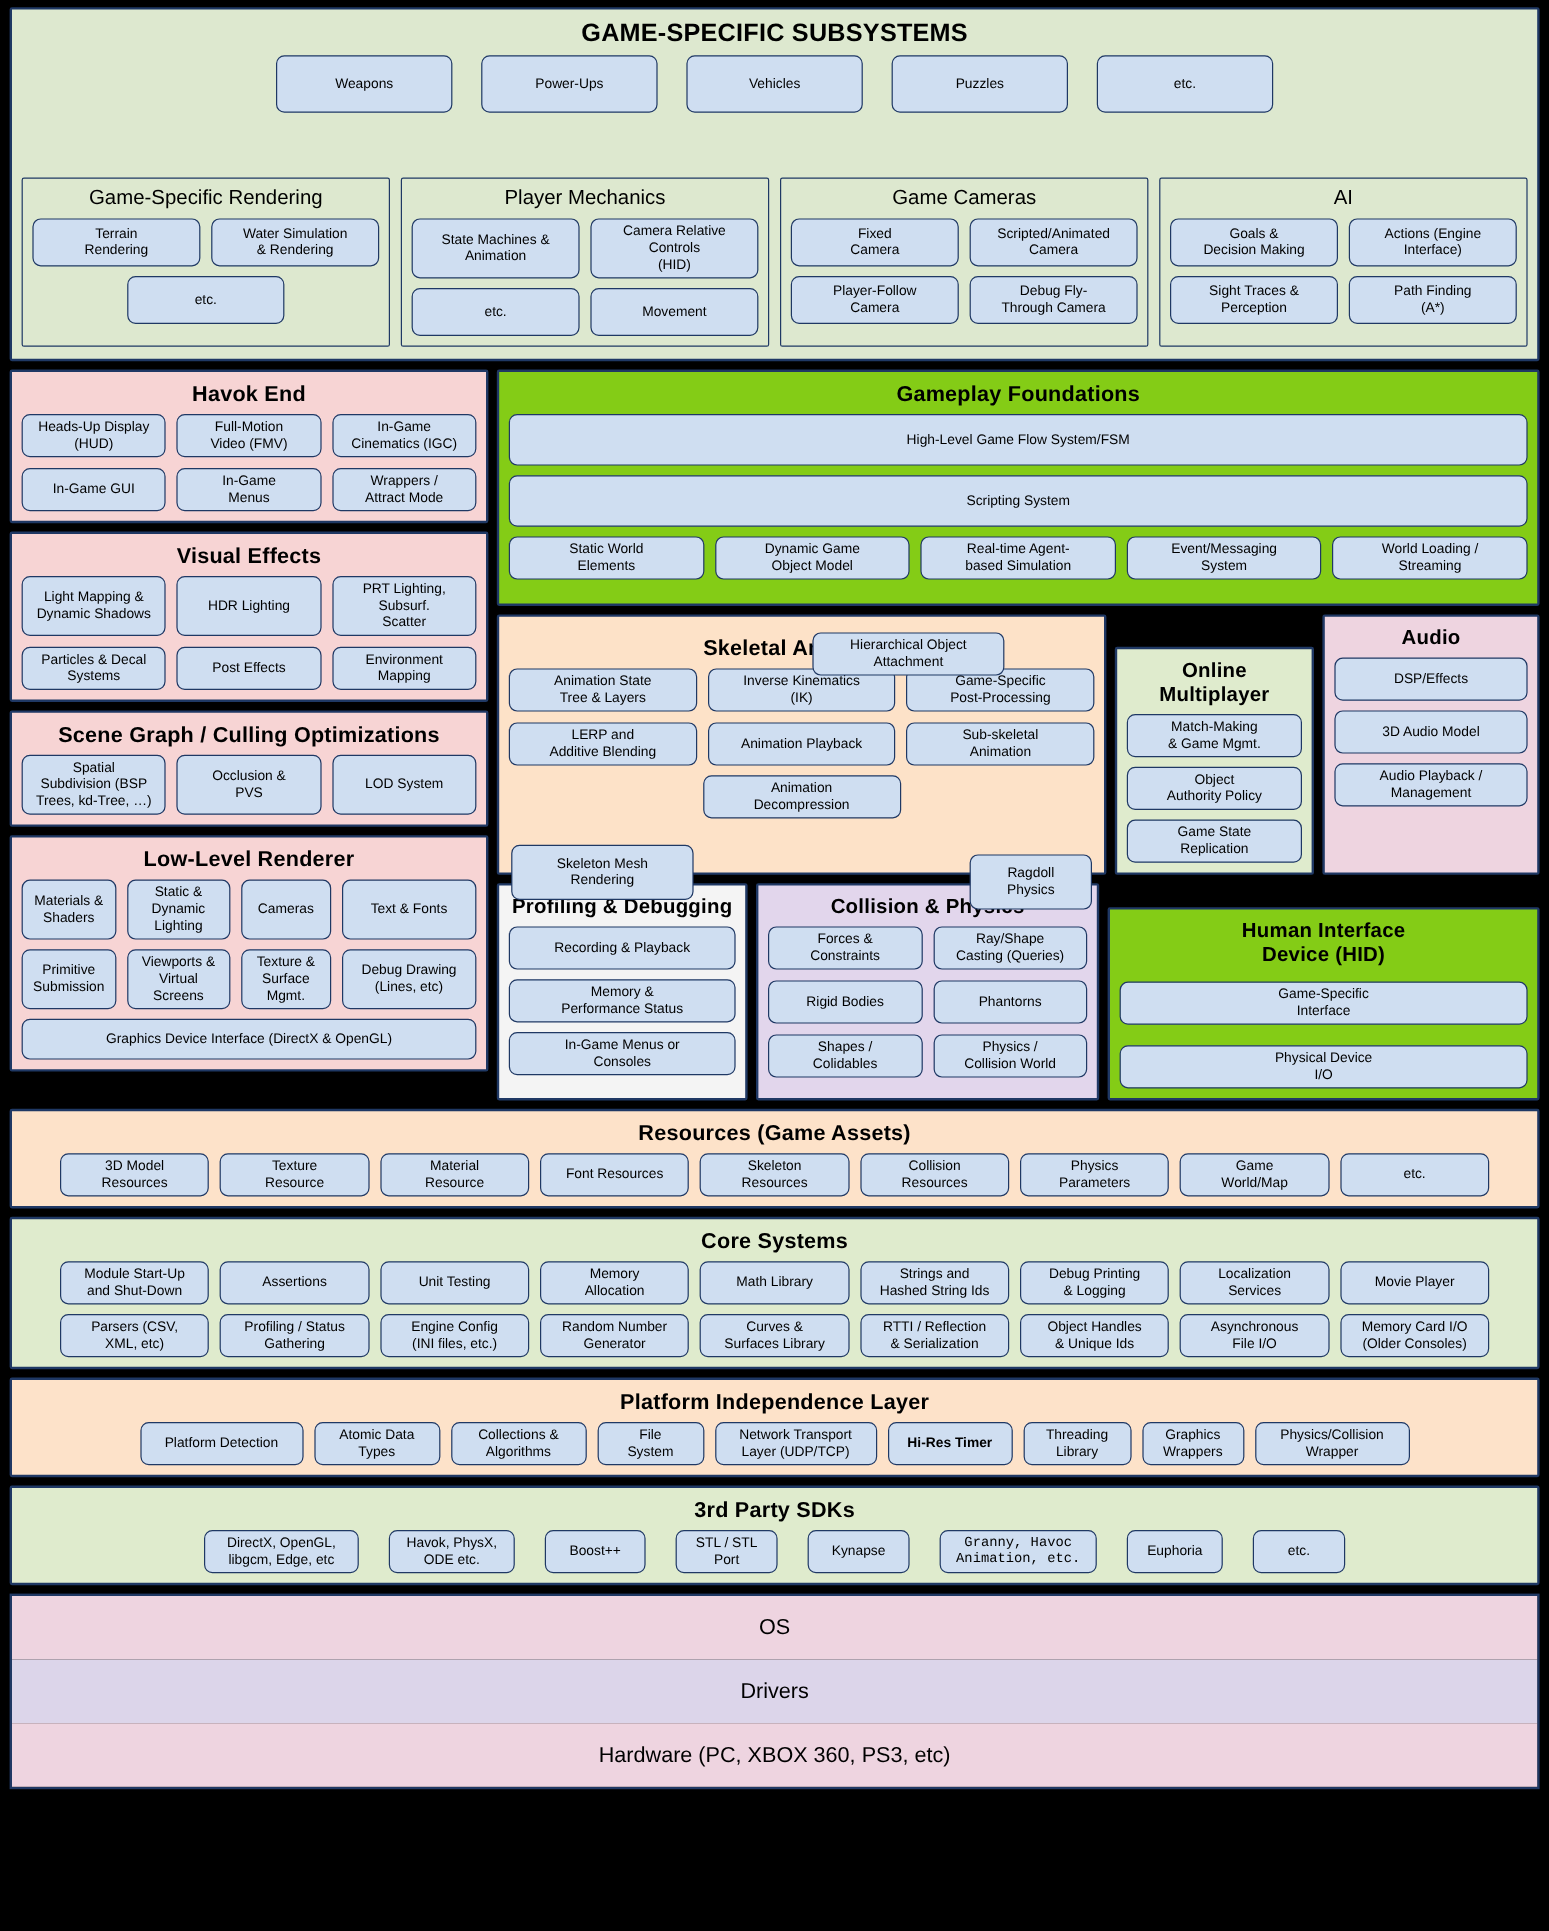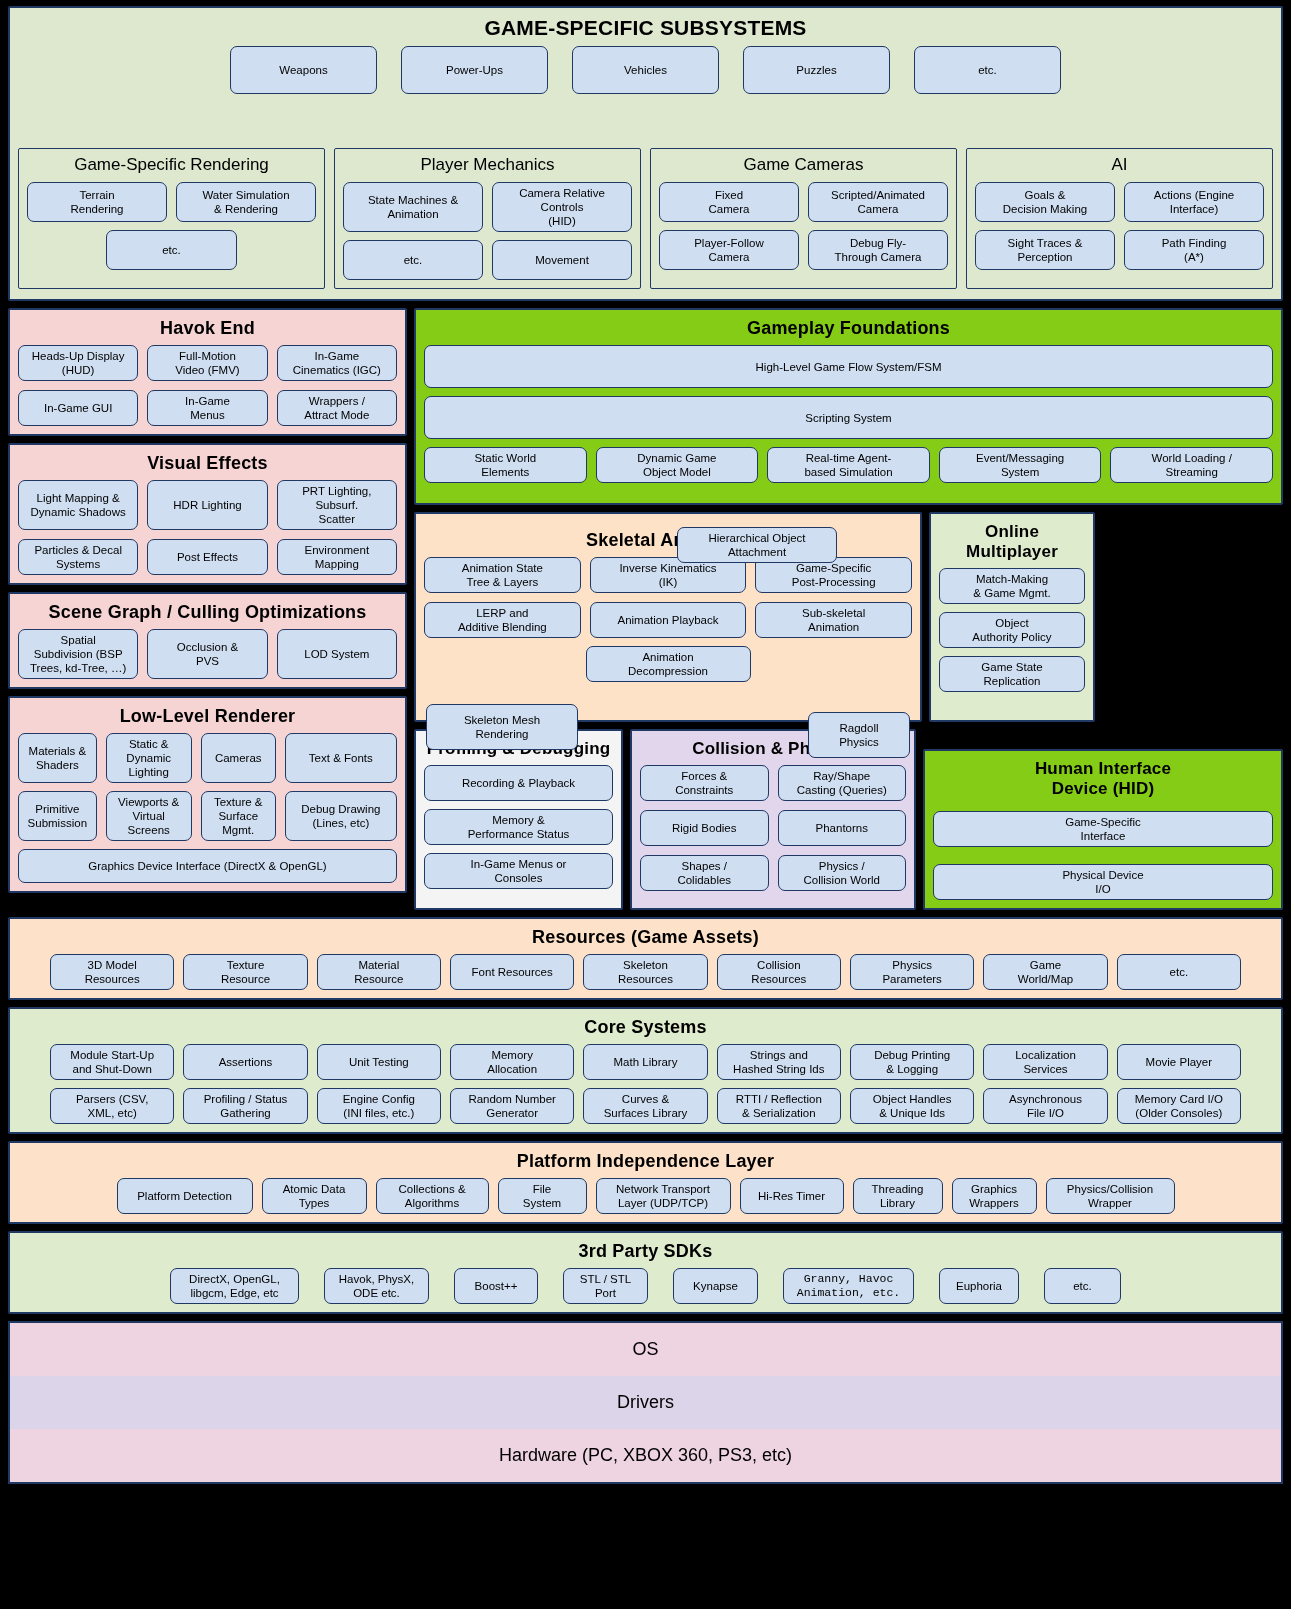--- a/index.html
+++ b/index.html
@@ -307,32 +307,41 @@
             <div class="box">Sub-skeletal
 Animation</div>
           </div>
           <div class="row center">
             <div class="box" style="width:165px;">Animation
 Decompression</div>
           </div>
           <div style="height:30px;"></div>
         </div>
 
-        <div class="band c-greenlt" style="width:166px;">
+        <div class="band c-greenlt" style="width:166px;margin-top:27px;">
           <div class="band-title t17">Online Multiplayer</div>
           <div class="col">
             <div class="box">Match-Making
 &amp; Game Mgmt.</div>
             <div class="box">Object
 Authority Policy</div>
             <div class="box">Game State
 Replication</div>
           </div>
         </div>
 
+        <div class="band c-rose" style="flex:1;">
+          <div class="band-title t17">Audio</div>
+          <div class="col">
+            <div class="box">DSP/Effects</div>
+            <div class="box">3D Audio Model</div>
+            <div class="box">Audio Playback /
+Management</div>
+          </div>
+        </div>
       </div>
 
       <div style="display:flex; gap:7px; flex:1;">
 
         <div class="band c-white" style="width:209px;">
           <div class="band-title t17">Profiling &amp; Debugging</div>
           <div class="col">
             <div class="box">Recording &amp; Playback</div>
             <div class="box">Memory &amp;
 Performance Status</div>
@@ -446,21 +455,21 @@
     <div class="row center" style="gap:9px;">
       <div class="box" style="width:136px;">Platform Detection</div>
       <div class="box" style="width:105px;">Atomic Data
 Types</div>
       <div class="box" style="width:113px;">Collections &amp;
 Algorithms</div>
       <div class="box" style="width:89px;">File
 System</div>
       <div class="box" style="width:135px;">Network Transport
 Layer (UDP/TCP)</div>
-      <div class="box" style="width:104px;">Hi-Res Timer</div>
+      <div class="box" style="width:104px;font-weight:bold;">Hi-Res Timer</div>
       <div class="box" style="width:90px;">Threading
 Library</div>
       <div class="box" style="width:85px;">Graphics
 Wrappers</div>
       <div class="box" style="width:129px;">Physics/Collision
 Wrapper</div>
     </div>
   </div>
 
   <div class="band c-greenlt">

